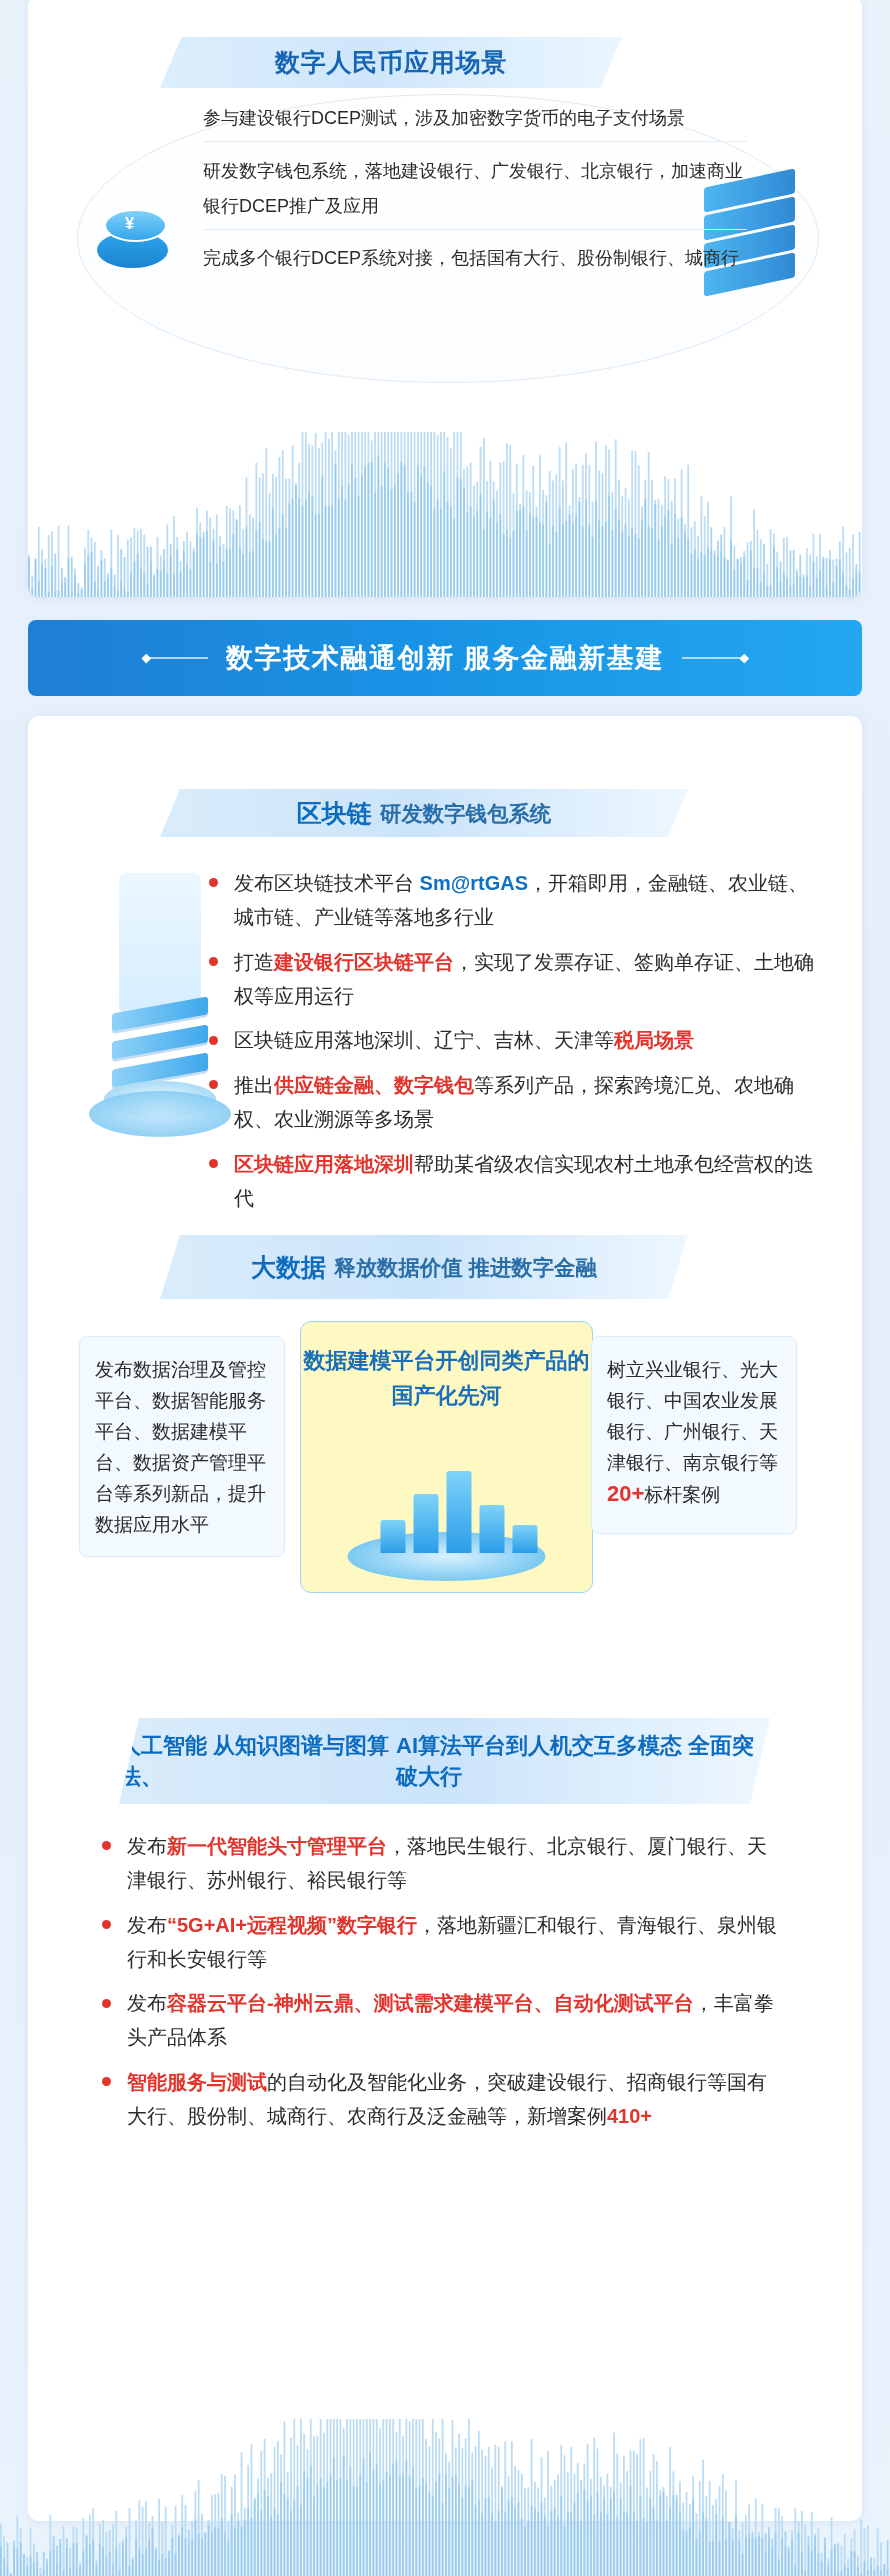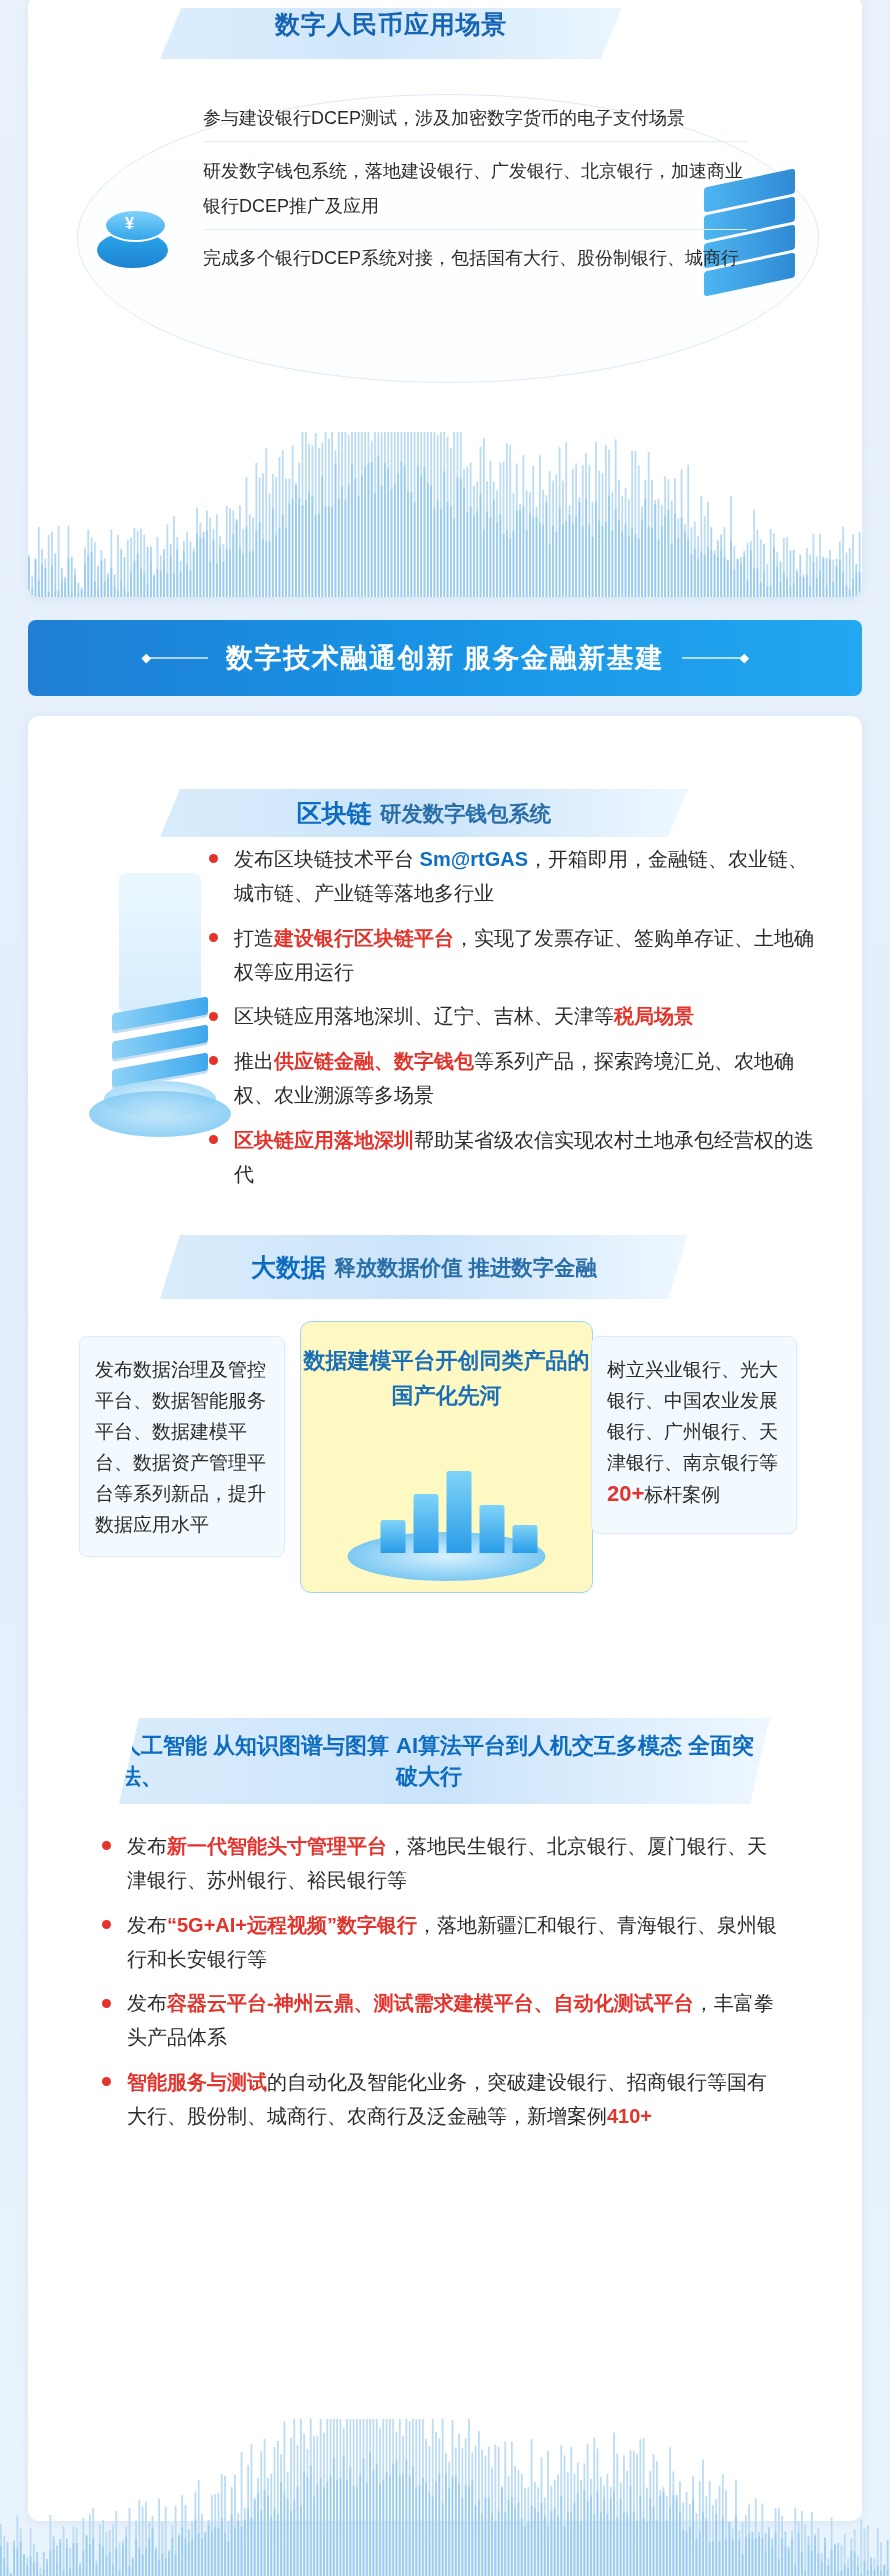--- a/index.html
+++ b/index.html
@@ -20,24 +20,25 @@
     border-radius:11.5px;
     box-shadow:0 1.6px 8.2px rgba(80,130,180,.10);
     overflow:hidden;
   }
 
   
   #card-dcep { left:28px; top:-5px; width:834px; height:602px; }
 
   .ribbon {
     position:absolute;
-    display:flex; justify-content:center;
+    display:flex; align-items:center; justify-content:center;
     color:#1664b4; font-weight:bold;
     background:linear-gradient(90deg,#dceefc 0%,#cfe6fb 45%,#eaf6ff 100%);
     clip-path: polygon(21.4px 0, 100% 0, calc(100% - 21.4px) 100%, 0 100%);
+    margin-top: 29px;
   }
   #ribbon-dcep { left:132px; top:13px; width:462px; height:51px; font-size:25px; letter-spacing:0.8px; }
 
   .dcep-ellipse {
     position:absolute; left:49px; top:99px; width:742px; height:289px;
     border:0.8px solid #dfeaf4; border-radius:50%;
     background:linear-gradient(180deg,#ffffff 0%,#fbfdff 100%);
   }
   .dcep-list { position:absolute; left:175px; top:106px; width:544px; }
   .dcep-item {
@@ -104,21 +105,21 @@
     margin-bottom:10.7px;
   }
   .bullets li::before {
     content:""; position:absolute; left:-25px; top:12.4px;
     width:9px; height:9px; border-radius:50%; background:#e2342c;
   }
   .bullets ul { margin:0; padding:0; }
   .hl { color:#e2342c; font-weight:bold; }
   .hl-blue { color:#0f6fc2; font-weight:bold; }
 
-  #list-block { left:206px; top:126px; width:585px; }
+  #list-block { left:206px; top:150px; width:585px; }
 
   
   .bc-illus { position:absolute; left:58px; top:157px; width:148px; height:264px; }
   .bc-base { position:absolute; left:3.3px; bottom:0; width:142px; height:46px; border-radius:50%; background:radial-gradient(ellipse at center,#bfe6fb 0%,#8fd0f5 60%,#6cbdf0 100%); opacity:.9; }
   .bc-base2{ position:absolute; left:18px; bottom:20px; width:112px; height:36px; border-radius:50%; background:radial-gradient(ellipse at center,#e6f6ff 0%,#aadcf8 70%); }
   .bc-slab { position:absolute; left:26px; width:96px; height:18px; border-radius:3.3px; background:linear-gradient(90deg,#8fd2f7,#3ea8ec); transform:skewY(-10deg); box-shadow:0 2.5px 0 rgba(30,120,190,.25); }
   .bc-slab.s1{ bottom:58px; }
   .bc-slab.s2{ bottom:86px; }
   .bc-slab.s3{ bottom:114px; }
   .bc-tower { position:absolute; left:33px; top:0; width:82px; height:140px; background:linear-gradient(180deg,#e8f6ff,#cfeaff); border-radius:6.6px; opacity:.85; }

